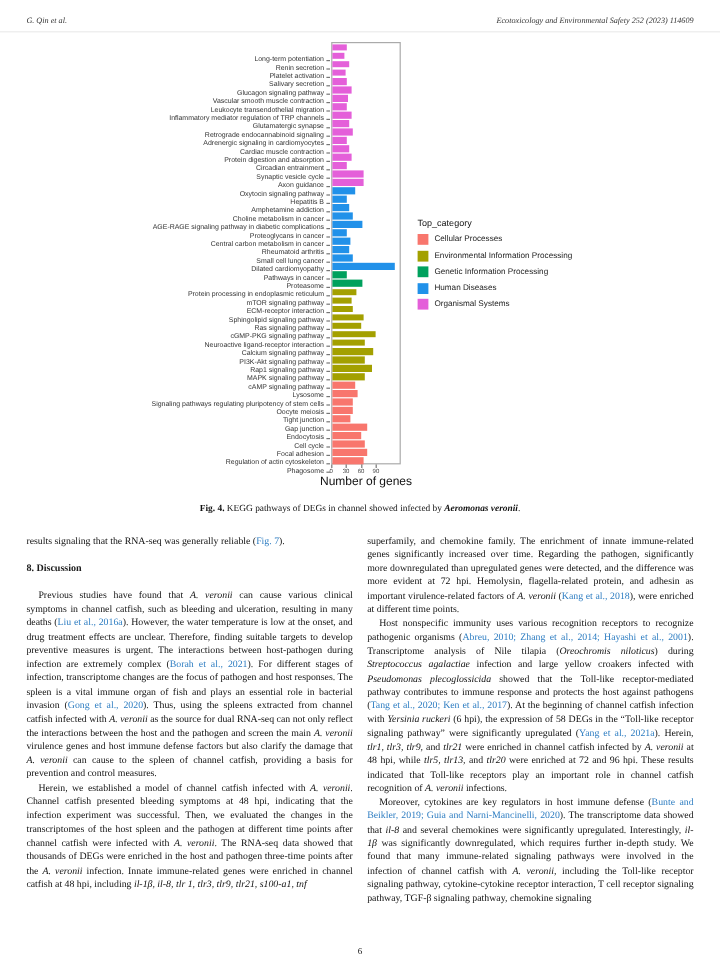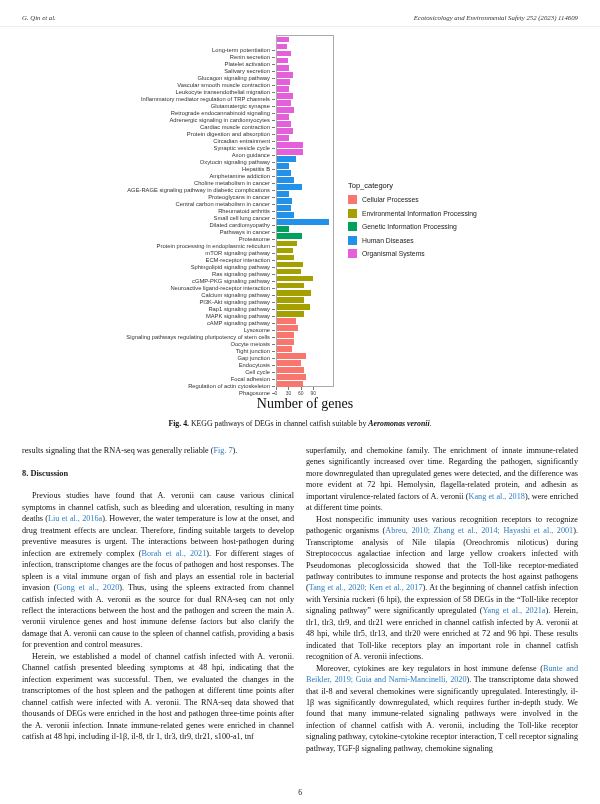--- a/index.html
+++ b/index.html
@@ -20,39 +20,39 @@
   .tickmark { display:inline-block; width:3px; height:1px; background:#777; margin-left:2px; }
   .panel-wrap { margin-left:1px; }
   .panel { width:58px; height:352px; border:1px solid #aaaaaa; position:relative; background:#fff; }
   .bar-row { height:7.04px; position:relative; }
   .bar { position:absolute; left:0; top:0.6px; height:5.8px; }
   .axis { position:relative; width:58px; height:22px; }
   .xtick { position:absolute; top:0; width:1px; height:3px; background:#777; }
   .xtick-lab { position:absolute; top:3px; transform:translateX(-50%);
                font-family:"Liberation Sans", sans-serif; font-size:5px; color:#444; }
   .xlabel { position:absolute; top:9px; left:50%; transform:translateX(-50%);
-            font-family:Liberation Serif, serif; font-size:14px; color:#111; white-space:nowrap; }
+            font-family:Liberation Sans, sans-serif; font-size:10px; color:#111; white-space:nowrap; }
   .legend { margin-left:14px; }
   .legend-title { font-family:"Liberation Sans", sans-serif; font-size:7.5px; color:#111; margin-bottom:5px; }
   .legend-item { display:flex; align-items:center; margin-bottom:4.5px; }
   .legend-swatch { width:9px; height:9px; margin-right:5px; flex:none; }
   .legend-label { font-family:"Liberation Sans", sans-serif; font-size:6.8px; color:#222; white-space:nowrap; }
 
   .caption { text-align:center; margin-top:10px; font-size:7.8px; color:#111; }
   .caption .b { font-weight:bold; }
   .caption .it { font-style:italic;font-weight:bold; }
 
   
   .columns { display:flex; gap:12px; padding:0 22px; margin-top:17px; }
   .col { flex:1; min-width:0; }
   .col p { font-size:8.2px; line-height:11.45px; text-align:justify; color:#111; }
   .col p.indent { text-indent:10px; }
   .col h2 { font-size:8.4px; font-weight:bold; margin:13px 0 12px 0; }
   .cite { color:#2f7ec2; }
-  .it { }
+  .it { font-style:italic; }
 
   .footer { position:absolute; bottom:7px; left:0; width:100%; text-align:center;
             font-size:7.5px; color:#111; }
 </style>
 </head>
 <body>
 
 <div class="header">
   <span>G. Qin et al.</span>
   <span>Ecotoxicology and Environmental Safety 252 (2023) 114609</span>
@@ -446,21 +446,21 @@
             <span class="legend-swatch" style="background: rgb(33, 145, 233);"></span>
             <span class="legend-label">Human Diseases</span>
           </div>
           <div class="legend-item">
             <span class="legend-swatch" style="background: rgb(228, 95, 217);"></span>
             <span class="legend-label">Organismal Systems</span>
           </div>
         </div>
     </div>
   </div>
-  <div class="caption" id="fig-caption"><span class="b">Fig. 4. </span><span>KEGG pathways of DEGs in channel catfish suitable by </span><span class="it">Aeromonas veronii</span><span>.</span></div>
+  <div class="caption" id="fig-caption"><span class="b">Fig. 4. </span><span>KEGG pathways of DEGs in channel showed infected by </span><span class="it">Aeromonas veronii</span><span>.</span></div>
 </div>
 
 <div class="columns">
   <div class="col" id="col-left">
       <p class=""><span>results signaling that the RNA-seq was generally reliable (</span><span class="cite">Fig. 7</span><span>).</span></p>
       <h2>8. Discussion</h2>
       <p class="indent"><span>Previous studies have found that </span><span class="it">A. veronii</span><span> can cause various clinical symptoms in channel catfish, such as bleeding and ulceration, resulting in many deaths (</span><span class="cite">Liu et al., 2016a</span><span>). However, the water temperature is low at the onset, and drug treatment effects are unclear. Therefore, finding suitable targets to develop preventive measures is urgent. The interactions between host-pathogen during infection are extremely complex (</span><span class="cite">Borah et al., 2021</span><span>). For different stages of infection, transcriptome changes are the focus of pathogen and host responses. The spleen is a vital immune organ of fish and plays an essential role in bacterial invasion (</span><span class="cite">Gong et al., 2020</span><span>). Thus, using the spleens extracted from channel catfish infected with </span><span class="it">A. veronii</span><span> as the source for dual RNA-seq can not only reflect the interactions between the host and the pathogen and screen the main </span><span class="it">A. veronii</span><span> virulence genes and host immune defense factors but also clarify the damage that </span><span class="it">A. veronii</span><span> can cause to the spleen of channel catfish, providing a basis for prevention and control measures.</span></p>
       <p class="indent"><span>Herein, we established a model of channel catfish infected with </span><span class="it">A. veronii</span><span>. Channel catfish presented bleeding symptoms at 48 hpi, indicating that the infection experiment was successful. Then, we evaluated the changes in the transcriptomes of the host spleen and the pathogen at different time points after channel catfish were infected with </span><span class="it">A. veronii</span><span>. The RNA-seq data showed that thousands of DEGs were enriched in the host and pathogen three-time points after the </span><span class="it">A. veronii</span><span> infection. Innate immune-related genes were enriched in channel catfish at 48 hpi, including </span><span class="it">il-1β, il-8, tlr 1, tlr3, tlr9, tlr21, s100-a1, tnf</span></p>
     </div>
   <div class="col" id="col-right">

